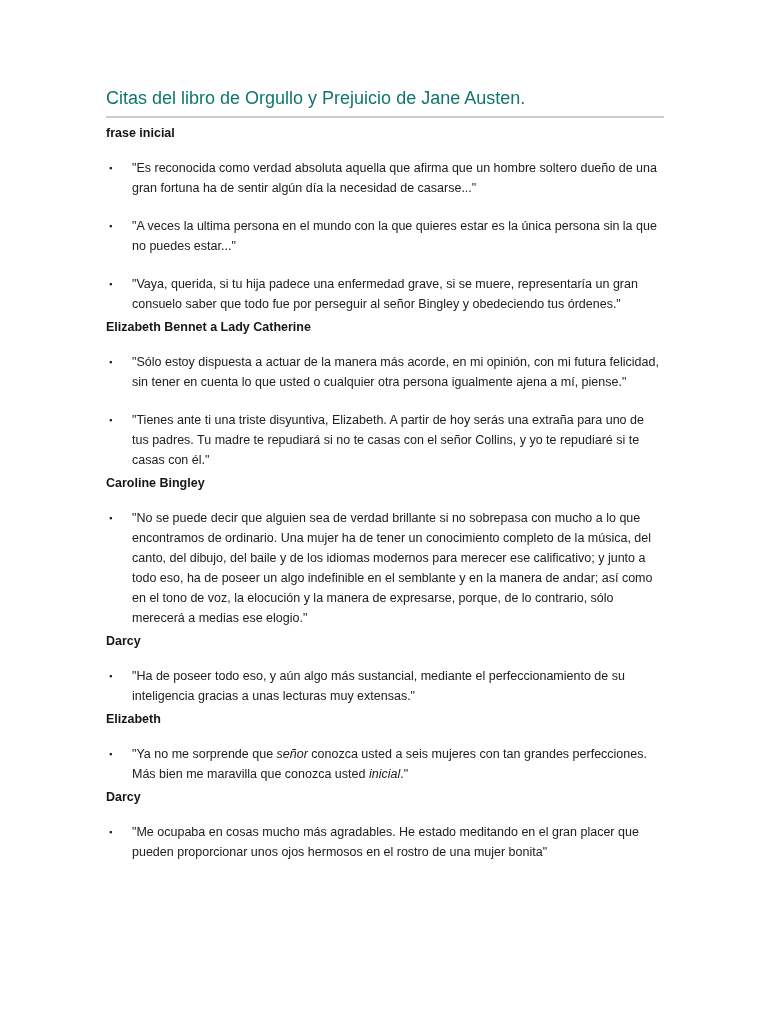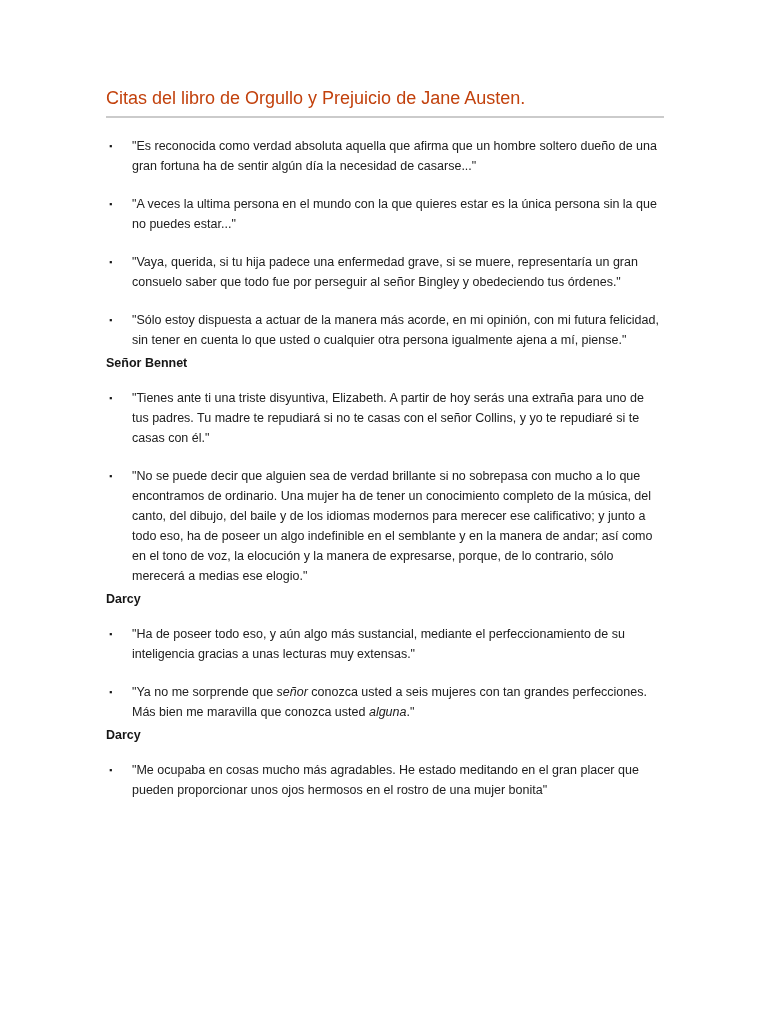--- a/index.html
+++ b/index.html
@@ -16,21 +16,21 @@
     position: absolute;
     left: 106px;
     top: 88px;
     width: 558px;
   }
   .doc-title {
     margin: 0;
     font-size: 18px;
     font-weight: 400;
     line-height: 21px;
-    color: #c2410c;
+    color: #0f766e;
   }
   .title-rule {
     border: none;
     border-top: 2px solid #cbcbcb;
     margin: 7px 0 8px 0;
   }
   .quote-section { margin: 0; }
   .speaker {
     margin: 0;
     font-size: 12.5px;
@@ -62,20 +62,21 @@
 </head>
 <body>
 
 <div class="page">
   <div class="content">
 
     <h1 class="doc-title">Citas del libro de Orgullo y Prejuicio de Jane Austen.</h1>
     <hr class="title-rule">
 
     <section class="quote-section">
+      <h2 class="speaker">frase inicial</h2>
       <div class="quote-row">
         <span class="bullet">▪</span>
         <p class="quote-text"><span>"Es reconocida como verdad absoluta aquella que afirma que un hombre soltero dueño de una gran fortuna ha de sentir algún día la necesidad de casarse..."</span></p>
       </div>
     </section>
 
     <section class="quote-section">
       <div class="quote-row">
         <span class="bullet">▪</span>
         <p class="quote-text"><span>"A veces la ultima persona en el mundo con la que quieres estar es la única persona sin la que no puedes estar..."</span></p>
@@ -83,53 +84,55 @@
     </section>
 
     <section class="quote-section">
       <div class="quote-row">
         <span class="bullet">▪</span>
         <p class="quote-text"><span>"Vaya, querida, si tu hija padece una enfermedad grave, si se muere, representaría un gran consuelo saber que todo fue por perseguir al señor Bingley y obedeciendo tus órdenes."</span></p>
       </div>
     </section>
 
     <section class="quote-section">
+      <h2 class="speaker">Elizabeth Bennet a Lady Catherine</h2>
       <div class="quote-row">
         <span class="bullet">▪</span>
         <p class="quote-text"><span>"Sólo estoy dispuesta a actuar de la manera más acorde, en mi opinión, con mi futura felicidad, sin tener en cuenta lo que usted o cualquier otra persona igualmente ajena a mí, piense."</span></p>
       </div>
     </section>
 
     <section class="quote-section">
-      <h2 class="speaker">Señor Bennet</h2>
       <div class="quote-row">
         <span class="bullet">▪</span>
         <p class="quote-text"><span>"Tienes ante ti una triste disyuntiva, Elizabeth. A partir de hoy serás una extraña para uno de tus padres. Tu madre te repudiará si no te casas con el señor Collins, y yo te repudiaré si te casas con él."</span></p>
       </div>
     </section>
 
     <section class="quote-section">
+      <h2 class="speaker">Caroline Bingley</h2>
       <div class="quote-row">
         <span class="bullet">▪</span>
         <p class="quote-text"><span>"No se puede decir que alguien sea de verdad brillante si no sobrepasa con mucho a lo que encontramos de ordinario. Una mujer ha de tener un conocimiento completo de la música, del canto, del dibujo, del baile y de los idiomas modernos para merecer ese calificativo; y junto a todo eso, ha de poseer un algo indefinible en el semblante y en la manera de andar; así como en el tono de voz, la elocución y la manera de expresarse, porque, de lo contrario, sólo merecerá a medias ese elogio."</span></p>
       </div>
     </section>
 
     <section class="quote-section">
       <h2 class="speaker">Darcy</h2>
       <div class="quote-row">
         <span class="bullet">▪</span>
         <p class="quote-text"><span>"Ha de poseer todo eso, y aún algo más sustancial, mediante el perfeccionamiento de su inteligencia gracias a unas lecturas muy extensas."</span></p>
       </div>
     </section>
 
     <section class="quote-section">
+      <h2 class="speaker">Elizabeth</h2>
       <div class="quote-row">
         <span class="bullet">▪</span>
-        <p class="quote-text"><span>"Ya no me sorprende que </span><em>señor</em><span> conozca usted a seis mujeres con tan grandes perfecciones. Más bien me maravilla que conozca usted </span><em>alguna</em><span>."</span></p>
+        <p class="quote-text"><span>"Ya no me sorprende que </span><em>señor</em><span> conozca usted a seis mujeres con tan grandes perfecciones. Más bien me maravilla que conozca usted </span><em>inicial</em><span>."</span></p>
       </div>
     </section>
 
     <section class="quote-section">
       <h2 class="speaker">Darcy</h2>
       <div class="quote-row">
         <span class="bullet">▪</span>
         <p class="quote-text"><span>"Me ocupaba en cosas mucho más agradables. He estado meditando en el gran placer que pueden proporcionar unos ojos hermosos en el rostro de una mujer bonita"</span></p>
       </div>
     </section>

